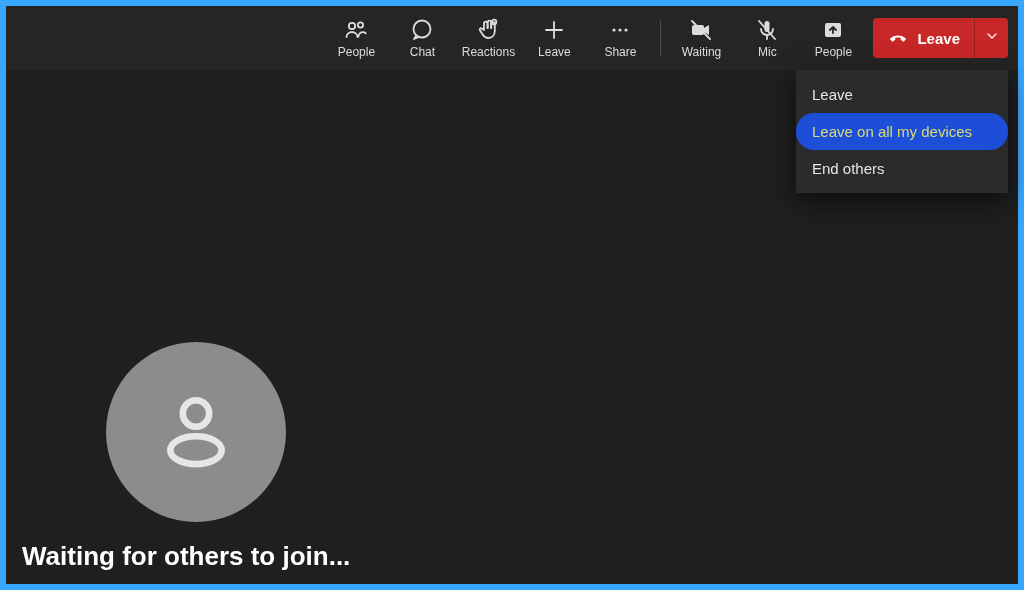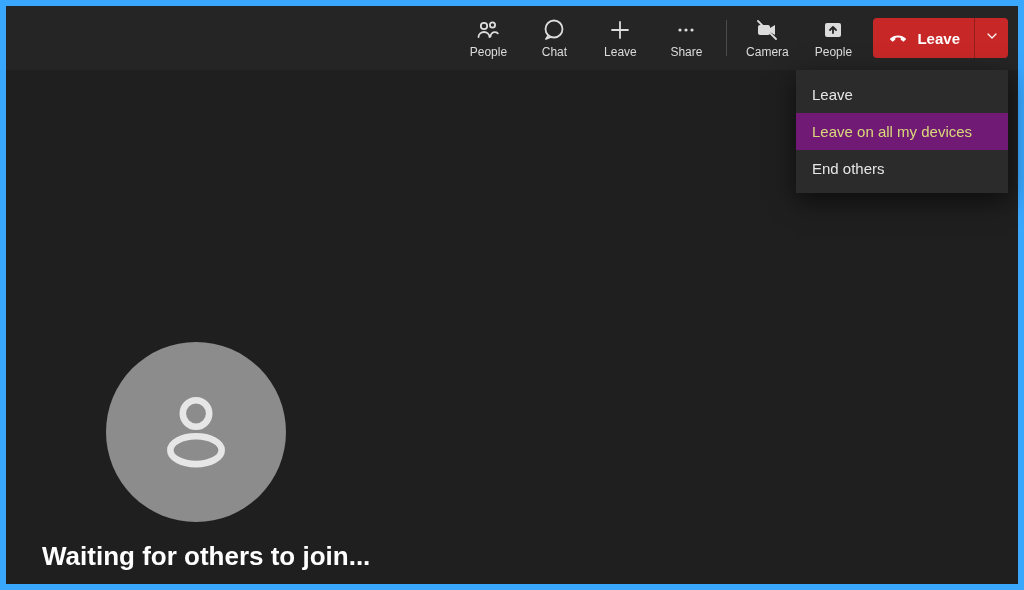--- a/index.html
+++ b/index.html
@@ -85,41 +85,41 @@
     padding: 6px 0;
     z-index: 5;
   }
   .menu-item {
     padding: 10px 16px;
     font-size: 15px;
     color: #e6e6e6;
     cursor: pointer;
   }
   .menu-item.highlight {
-    background: #701a75;
+    background: #1d4ed8;
     color: #d9d97a;
+    border-radius: 18px;
   }
   .avatar-circle {
     position: absolute;
     left: 100px;
     top: 336px;
     width: 180px; height: 180px;
     border-radius: 50%;
     background: #8c8c8c;
     display: flex; align-items: center; justify-content: center;
   }
   .avatar-circle svg { width: 88px; height: 88px; }
   .waiting-text {
     position: absolute;
     left: 16px;
     bottom: 12px;
     font-size: 26px;
     font-weight: 700;
     color: #fff;
-    margin-left: 20px;
   }
   svg { fill: none; stroke: currentColor; stroke-width: 1.8; stroke-linecap: round; stroke-linejoin: round; }
 </style>
 </head>
 <body>
 
 <div class="app">
 
   <div class="toolbar">
 
@@ -138,20 +138,31 @@
     <div class="tb-item">
       <span class="icon">
         <svg viewBox="0 0 24 24">
             <circle cx="12" cy="11" r="8.5"></circle>
             <path d="M6 18l-2 3 5-2"></path>
           </svg>
       </span>
       <span class="lbl">Chat</span>
     </div>
 
+    <div class="tb-item">
+      <span class="icon">
+        <svg viewBox="0 0 24 24">
+            <path d="M8 11V5.5a1.8 1.8 0 013.6 0V10"></path>
+            <path d="M11.6 10V4.5a1.8 1.8 0 013.6 0V10"></path>
+            <path d="M15.2 10V6a1.8 1.8 0 013.6 0v7c0 4-2.5 7-6.5 7-3 0-4.5-1.5-6-4l-2.5-4c-.6-1 .7-2.3 1.9-1.6L8 12"></path>
+            <circle cx="18" cy="4" r="2.3"></circle>
+          </svg>
+      </span>
+      <span class="lbl">Reactions</span>
+    </div>
 
 
     <div class="tb-item">
       <span class="icon">
         <svg viewBox="0 0 24 24">
             <path d="M12 4v16M4 12h16"></path>
           </svg>
       </span>
       <span class="lbl">Leave</span>
     </div>
@@ -170,23 +181,34 @@
     <div class="divider"></div>
 
     <div class="tb-item">
       <span class="icon">
         <svg viewBox="0 0 24 24">
             <rect x="3" y="7" width="12" height="10" rx="2" fill="currentColor" stroke="none"></rect>
             <path d="M15 10l5-3v10l-5-3" fill="currentColor" stroke="none"></path>
             <path d="M3 3l18 18"></path>
           </svg>
       </span>
-      <span class="lbl">Camera</span>
-    </div>
-
+      <span class="lbl">Waiting</span>
+    </div>
+
+    <div class="tb-item">
+      <span class="icon">
+        <svg viewBox="0 0 24 24">
+            <rect x="9.5" y="3" width="5" height="11" rx="2.5" fill="currentColor" stroke="none"></rect>
+            <path d="M6 11a6 6 0 0012 0"></path>
+            <path d="M12 17v4"></path>
+            <path d="M4 3l16 18"></path>
+          </svg>
+      </span>
+      <span class="lbl">Mic</span>
+    </div>
 
     <div class="tb-item">
       <span class="icon">
         <svg viewBox="0 0 24 24">
             <rect x="4" y="5" width="16" height="14" rx="2" fill="currentColor" stroke="none"></rect>
             <path d="M12 15V9M9 12l3-3 3 3" stroke="#252525"></path>
           </svg>
       </span>
       <span class="lbl">People</span>
     </div>

